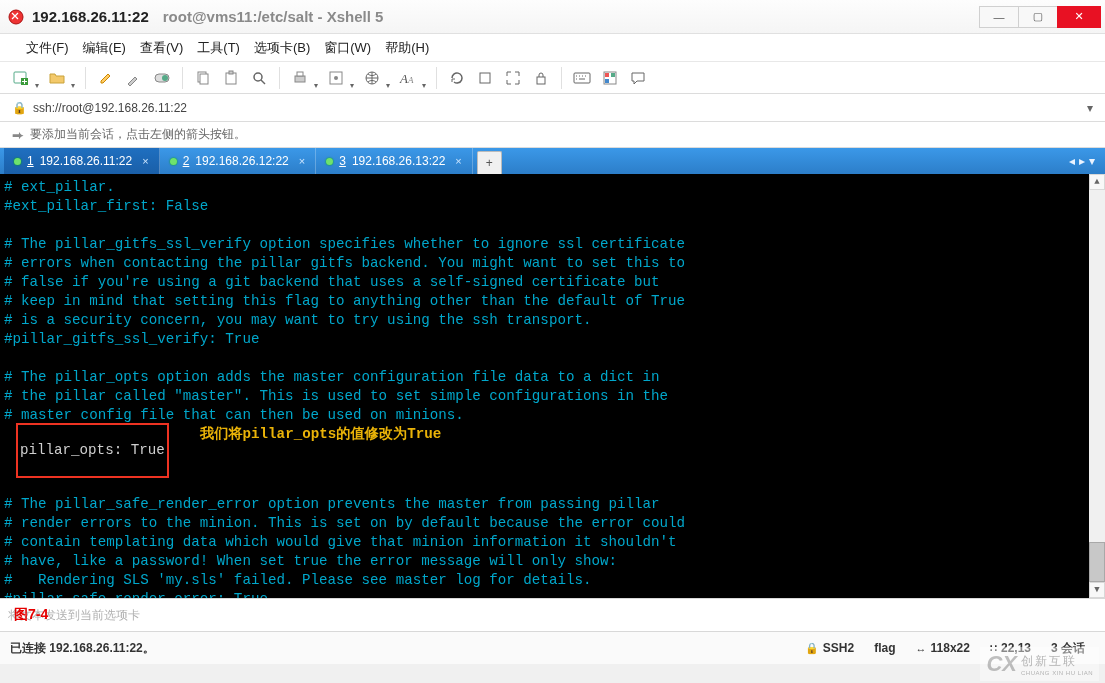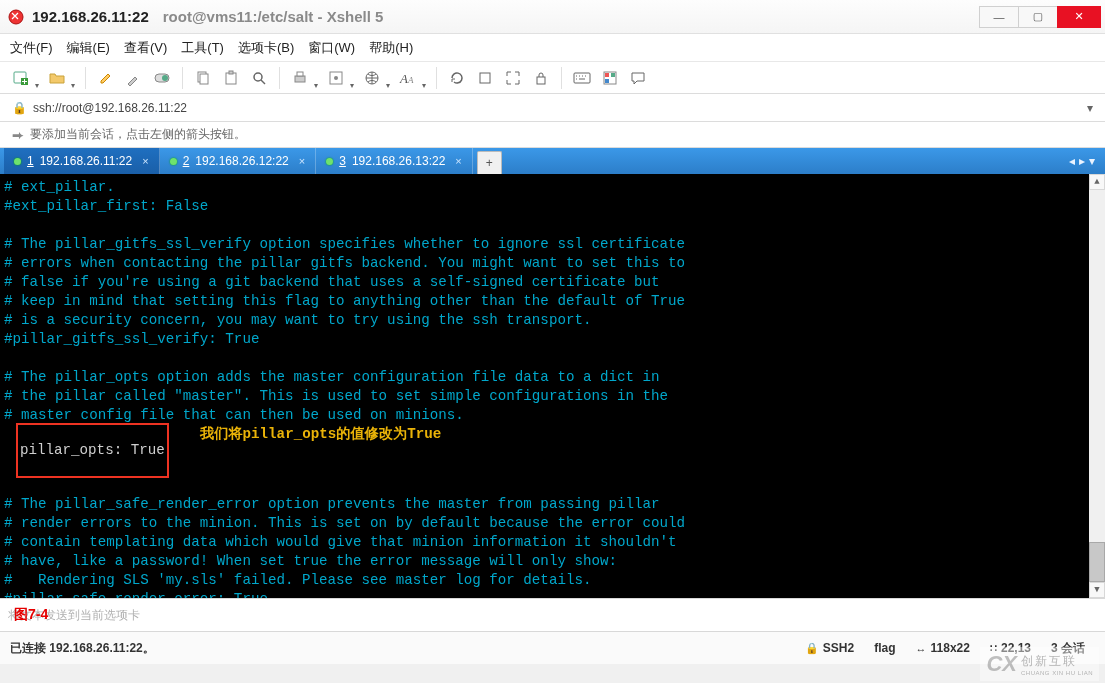--- a/index.html
+++ b/index.html
@@ -5,21 +5,21 @@
 * { margin: 0; padding: 0; box-sizing: border-box; }
 body { font-family: "Microsoft YaHei", Tahoma, sans-serif; font-size: 12px; background: #f0f0f0; width: 1105px; height: 683px; overflow: hidden; position: relative; }
 .titlebar { height: 34px; background: linear-gradient(#fdfdfd,#f5f5f5); display: flex; align-items: center; padding: 0 4px; border-bottom: 1px solid #e0e0e0; }
 .titlebar .icon { width: 20px; height: 20px; margin: 0 6px 0 2px; display: flex; align-items: center; justify-content: center; }
 .titlebar .icon svg { display: block; }
 .titlebar .label1 { font-weight: bold; color: #222; font-size: 15px; }
 .titlebar .label2 { color: #8a8a8a; margin-left: 14px; font-size: 15px; font-weight: bold; }
 .winbtns { margin-left: auto; display: flex; }
 .winbtn { width: 40px; height: 22px; display: flex; align-items: center; justify-content: center; border: 1px solid #d0d0d0; background: #f8f8f8; margin-left: -1px; font-size: 11px; color: #555; }
 .winbtn.close { background: #e81123; color: #fff; border-color: #e81123; width: 44px; }
-.menubar { height: 28px; background: #fff; display: flex; align-items: center; padding: 0 10px; border-bottom: 1px solid #e8e8e8; font-size: 13px; color: #222; gap: 14px; }
+.menubar { height: 28px; background: #fff; display: flex; align-items: center; padding: 0 26px; border-bottom: 1px solid #e8e8e8; font-size: 13px; color: #222; gap: 14px; }
 .toolbar { height: 32px; background: #fff; display: flex; align-items: center; padding: 0 8px; gap: 2px; border-bottom: 1px solid #dcdcdc; }
 .tbtn { width: 26px; height: 26px; display: flex; align-items: center; justify-content: center; position: relative; color: #555; }
 .tbtn.dd::after { content: "▾"; font-size: 8px; position: absolute; right: -5px; bottom: 1px; color: #666; }
 .tbtn.dd { margin-right: 8px; }
 .sep { width: 1px; height: 22px; background: #e0e0e0; margin: 0 5px; }
 .addr { height: 28px; background: #fff; display: flex; align-items: center; padding: 0 6px; border-bottom: 1px solid #dcdcdc; font-size: 12px; color: #444; }
 .addr .lock { margin: 0 6px; color: #888; }
 .addr .bar { flex: 1; }
 .addr .drop { color: #666; padding: 0 6px; }
 .hint { height: 26px; background: #fff; display: flex; align-items: center; padding: 0 6px; color: #666; border-bottom: 1px solid #dcdcdc; }

